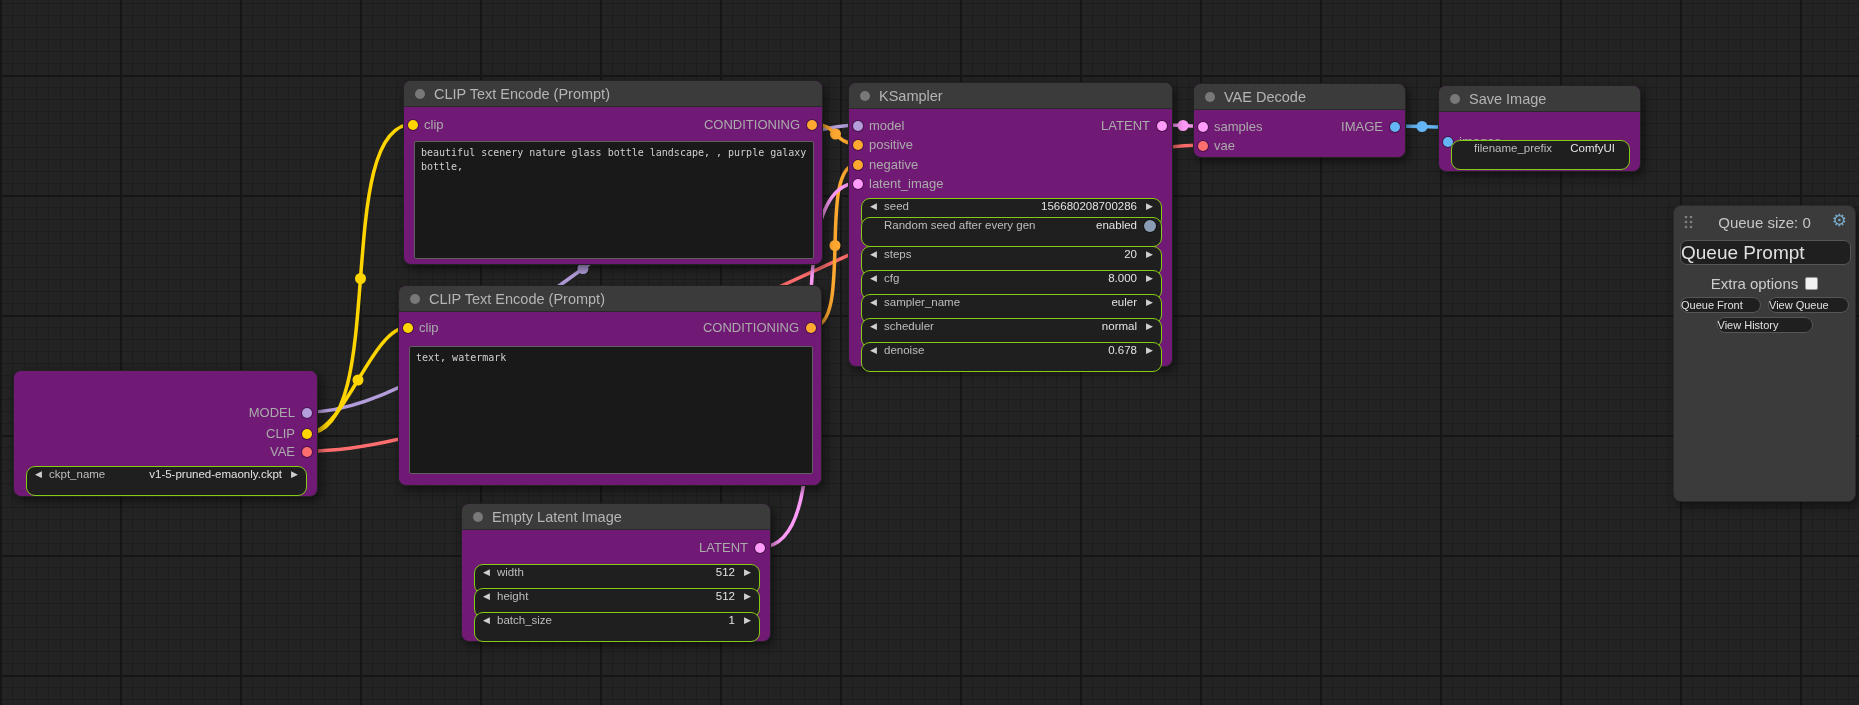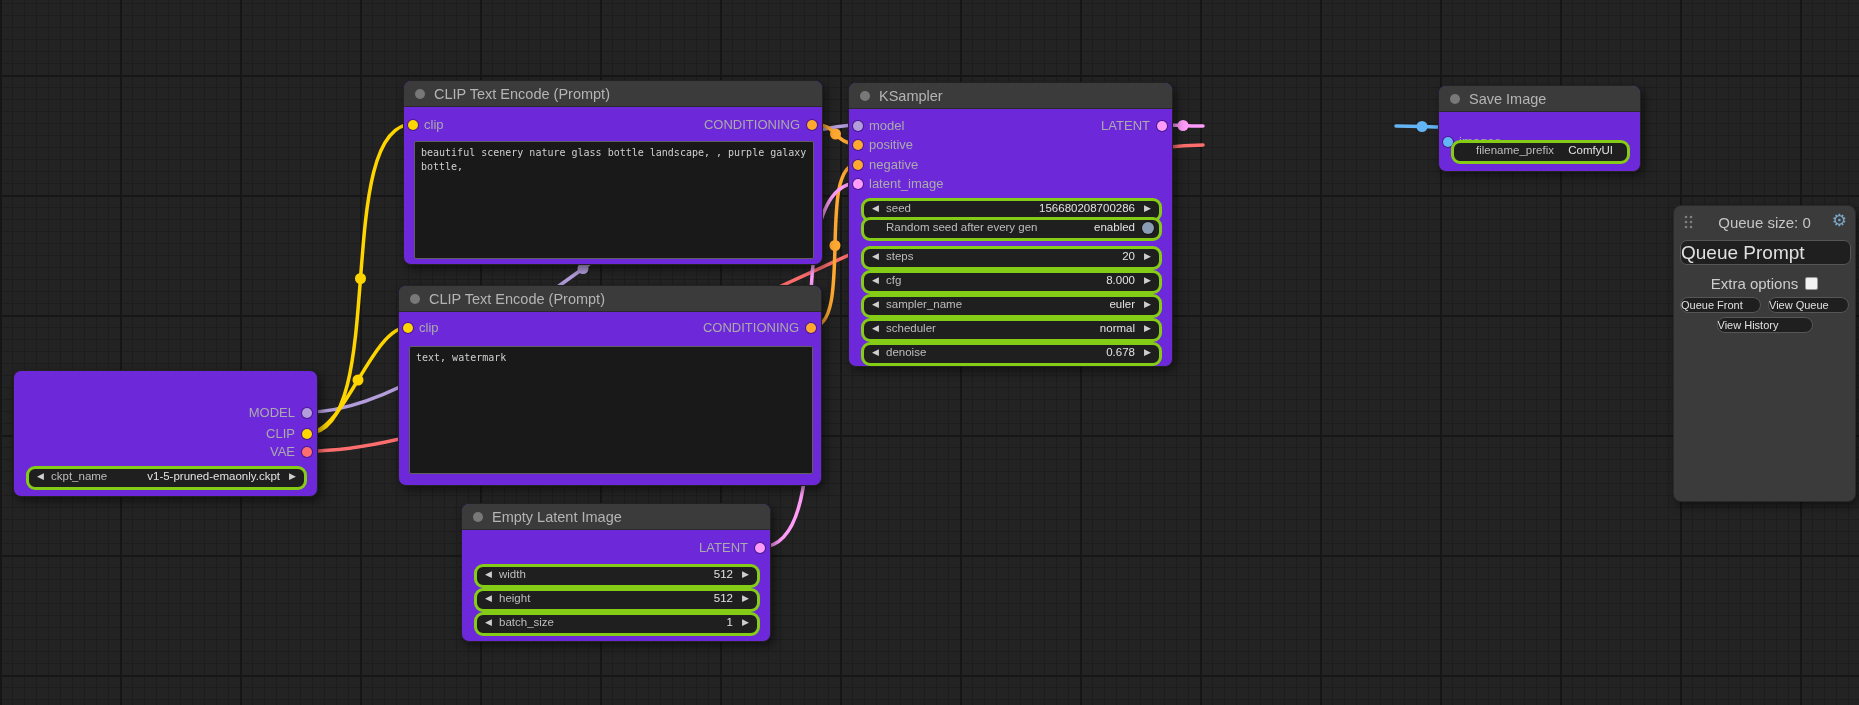--- a/index.html
+++ b/index.html
@@ -12,21 +12,21 @@
       linear-gradient(to bottom, #161616 2px, transparent 2px),
       linear-gradient(to right, #1d1d1d 1px, transparent 1px),
       linear-gradient(to bottom, #1d1d1d 1px, transparent 1px);
     background-size:120px 120px, 120px 120px, 12px 12px, 12px 12px;
     background-position:0 0, 0 75px, 0 0, 0 3px;
     position:relative;
   }
   #links { position:absolute; left:0; top:0; z-index:1; }
   #graph { position:absolute; left:0; top:0; width:100%; height:100%; z-index:2; }
   .node {
-    position:absolute; background:#6d28d9; border:1px solid #222;
+    position:absolute; background:#701a75; border:1px solid #222;
     border-radius:8px; box-shadow:3px 4px 10px rgba(0,0,0,.5);
   }
   .node-title {
     position:absolute; left:0; top:0; right:0; height:26px;
     background:#3b3b3b; border-radius:7px 7px 0 0; border-bottom:1px solid #2a2a2a;
     color:#b4b4b4; font-size:14.5px; line-height:26px; padding-left:30px;
     white-space:nowrap; overflow:hidden;
   }
   .title-dot {
     position:absolute; left:11px; top:8px; width:10px; height:10px;
@@ -35,22 +35,22 @@
   .slot { position:absolute; height:16px; line-height:16px; font-size:13px; color:#ababab; white-space:nowrap; }
   .slot .dot {
     position:absolute; top:3px; width:10px; height:10px; border-radius:50%;
     box-shadow:0 0 0 1px rgba(0,0,0,.35);
   }
   .slot.in  .dot { left:4px; }
   .slot.in  .lbl { position:absolute; left:20px; }
   .slot.out .dot { right:5px; }
   .slot.out .lbl { position:absolute; right:22px; }
   .widget {
-    position:absolute; height:24px; background:#1f1f1f;
-    border:3px solid #84cc16; border-radius:9px;
+    position:absolute; height:30px; background:#1f1f1f;
+    border:1px solid #84cc16; border-radius:9px;
     font-size:11.5px; color:#c6c6c6; line-height:15px;
   }
   .widget .w-label { position:absolute; left:22px; top:0; color:#bdbdbd; }
   .widget .w-value { position:absolute; right:24px; top:0; color:#e2e2e2; }
   .widget.noarrow .w-value { right:14px; }
   .widget .arrow { position:absolute; top:0; font-size:9px; color:#cfcfcf; }
   .widget .arrow.l { left:8px; }
   .widget .arrow.r { right:8px; }
   .widget .toggle {
     position:absolute; right:5px; top:2px; width:12px; height:12px;
@@ -238,20 +238,35 @@
         <span class="w-value">normal</span>
         <span class="arrow r">▶</span>
       </div>
       <div class="widget" style="left: 12px; width: 301px; top: 259px;">
         <span class="arrow l">◀</span>
         <span class="w-label">denoise</span>
         <span class="w-value">0.678</span>
         <span class="arrow r">▶</span>
       </div>
     </div>
+    <div class="node" style="left: 1193px; top: 83px; width: 213px; height: 75px;">
+      <div class="node-title"><span class="title-dot"></span><span>VAE Decode</span></div>
+      <div class="slot in" style="left: 0px; right: 0px; top: 35px;">
+        <span class="dot" style="background: rgb(255, 156, 249);"></span>
+        <span class="lbl">samples</span>
+      </div>
+      <div class="slot in" style="left: 0px; right: 0px; top: 54px;">
+        <span class="dot" style="background: rgb(255, 110, 110);"></span>
+        <span class="lbl">vae</span>
+      </div>
+      <div class="slot out" style="left: 0px; right: 0px; top: 35px;">
+        <span class="dot" style="background: rgb(100, 181, 246);"></span>
+        <span class="lbl">IMAGE</span>
+      </div>
+    </div>
     <div class="node" style="left: 1438px; top: 85px; width: 203px; height: 87px;">
       <div class="node-title"><span class="title-dot"></span><span>Save Image</span></div>
       <div class="slot in" style="left: 0px; right: 0px; top: 48px;">
         <span class="dot" style="background: rgb(100, 181, 246);"></span>
         <span class="lbl">images</span>
       </div>
       <div class="widget noarrow" style="left: 12px; width: 179px; top: 54px;">
         <span class="w-label">filename_prefix</span>
         <span class="w-value">ComfyUI</span>
       </div>

